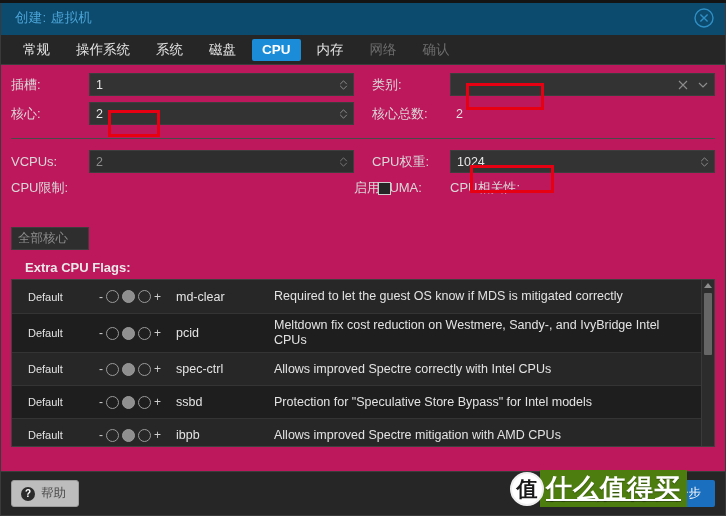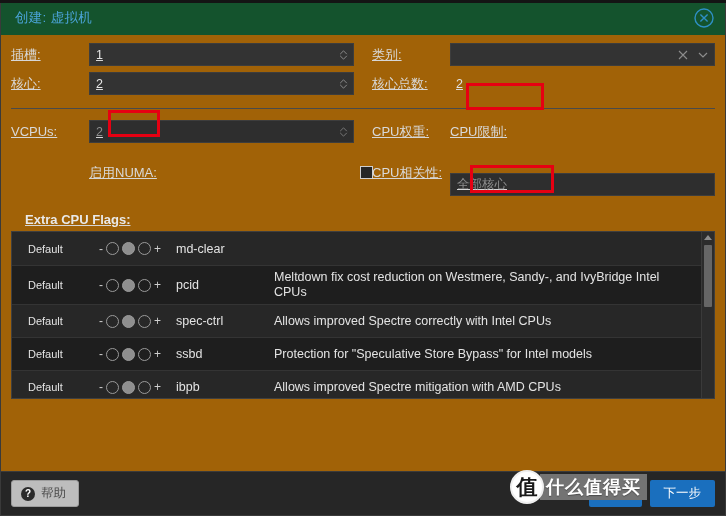--- a/index.html
+++ b/index.html
@@ -15,21 +15,21 @@
     position:absolute;left:0;top:0;width:726px;height:516px;
     background:#262626;
     border:1px solid #3a3a3a;
     box-sizing:border-box;
     display:flex;flex-direction:column;
   }
 
   
   .titlebar{
     height:34px;flex:0 0 34px;
-    background:#14532d;
+    background:#0c4a6e;
     display:flex;align-items:center;
     padding:0 10px 0 14px;
     box-sizing:border-box;
     position:relative;
   }
   .title-text{
     font-size:13.5px;color:#4aa3d6;letter-spacing:.3px;
   }
   .close-btn{
     position:absolute;right:10px;top:50%;transform:translateY(-50%);
@@ -54,26 +54,25 @@
     cursor:pointer;
     white-space:nowrap;
     line-height:16px;
   }
   .tab.active{background:#1a8cd8;color:#ffffff;font-weight:bold;}
   .tab.disabled{color:#6c6c6c;cursor:default;}
 
   
   .body{
     flex:1 1 auto;
-    background:#a16207;
+    background:#be185d;
     padding:8px 10px 0 10px;
     box-sizing:border-box;
     overflow:hidden;
     position:relative;
-    text-decoration:underline;
   }
 
   .grid{
     display:grid;
     grid-template-columns:78px 1fr 18px 78px 1fr;
     row-gap:6px;
     align-items:center;
   }
   .lbl{font-size:13px;color:#d9d9d9;white-space:nowrap;}
 
@@ -239,27 +238,28 @@
   .wm-circle{
     width:34px;height:34px;border-radius:50%;
     background:#ffffff;color:#1a1a1a;
     display:flex;align-items:center;justify-content:center;
     font-size:21px;font-weight:bold;
     font-family:"DejaVu Sans",sans-serif;
     margin-right:-4px;z-index:2;
     border:2px solid #efefef;box-sizing:border-box;
   }
   .wm-text{
-    background:#737373;color:#ffffff;
-    font-size:18px;font-weight:bold;
+    background:#4d7c0f;color:#ffffff;
+    font-size:26px;font-weight:bold;
     letter-spacing:1px;
     padding:1px 6px;
     font-family:"DejaVu Sans",sans-serif;
     white-space:nowrap;
     text-shadow:0 1px 1px rgba(0,0,0,.35);
+    text-decoration:underline;
   }
   .topstrip{
     position:absolute;left:0;top:0;width:726px;height:3px;
     background:#141414;z-index:30;
   }
 </style>
 </head>
 <body>
 
 <div class="dialog">
@@ -267,20 +267,30 @@
   <div class="titlebar">
     <span class="title-text">创建: 虚拟机</span>
     <span class="close-btn">
       <svg width="22" height="22" viewBox="0 0 22 22">
         <circle cx="11" cy="11" r="9" fill="none" stroke="#2e8fc4" stroke-width="1.4"></circle>
         <path d="M7.4 7.4 L14.6 14.6 M14.6 7.4 L7.4 14.6" stroke="#2e8fc4" stroke-width="1.4" fill="none"></path>
       </svg>
     </span>
   </div>
 
+  <div class="tabbar">
+    <div class="tab">常规</div>
+    <div class="tab">操作系统</div>
+    <div class="tab">系统</div>
+    <div class="tab">磁盘</div>
+    <div class="tab active">CPU</div>
+    <div class="tab">内存</div>
+    <div class="tab disabled">网络</div>
+    <div class="tab disabled">确认</div>
+  </div>
 
   <div class="body">
 
     <div class="grid">
 
       <div class="lbl">插槽:</div>
       <div class="field">
         <span class="val">1</span>
         <span class="spin">
           <svg class="chev" viewBox="0 0 10 6">
@@ -329,20 +339,31 @@
           <svg class="chev" viewBox="0 0 10 6">
               <path d="M1 5 L5 1 L9 5" fill="none" stroke="#777" stroke-width="1.2"></path>
             </svg>
           <svg class="chev" viewBox="0 0 10 6">
               <path d="M1 1 L5 5 L9 1" fill="none" stroke="#777" stroke-width="1.2"></path>
             </svg>
         </span>
       </div>
       <div></div>
       <div class="lbl">CPU权重:</div>
+      <div class="field">
+        <span class="val">1024</span>
+        <span class="spin">
+          <svg class="chev" viewBox="0 0 10 6">
+              <path d="M1 5 L5 1 L9 5" fill="none" stroke="#8a8a8a" stroke-width="1.2"></path>
+            </svg>
+          <svg class="chev" viewBox="0 0 10 6">
+              <path d="M1 1 L5 5 L9 1" fill="none" stroke="#8a8a8a" stroke-width="1.2"></path>
+            </svg>
+        </span>
+      </div>
 
       <div class="lbl">CPU限制:</div>
       <div></div>
       <div class="lbl">启用NUMA:</div>
       <div class="checkbox"></div>
 
       <div class="lbl">CPU相关性:</div>
       <div class="field plain">
         <span class="val">全部核心</span>
       </div>
@@ -359,20 +380,21 @@
         <div class="frow odd" style="height:34px;">
           <div class="fc-default">Default</div>
           <div class="fc-toggle">
             <span class="sign">-</span>
             <span class="circ"></span>
             <span class="circ on"></span>
             <span class="circ"></span>
             <span class="sign">+</span>
           </div>
           <div class="fc-name">md-clear</div>
+          <div class="fc-desc">Required to let the guest OS know if MDS is mitigated correctly</div>
         </div>
 
         <div class="frow even" style="height:39px;">
           <div class="fc-default">Default</div>
           <div class="fc-toggle">
             <span class="sign">-</span>
             <span class="circ"></span>
             <span class="circ on"></span>
             <span class="circ"></span>
             <span class="sign">+</span>

